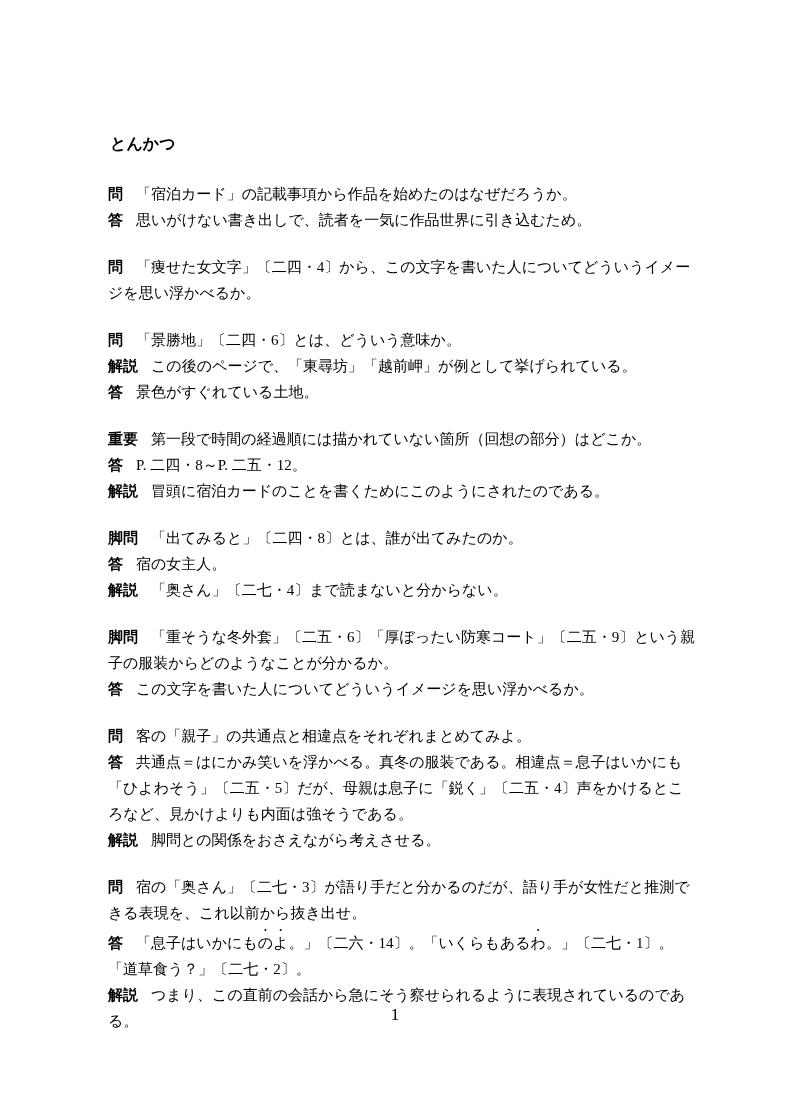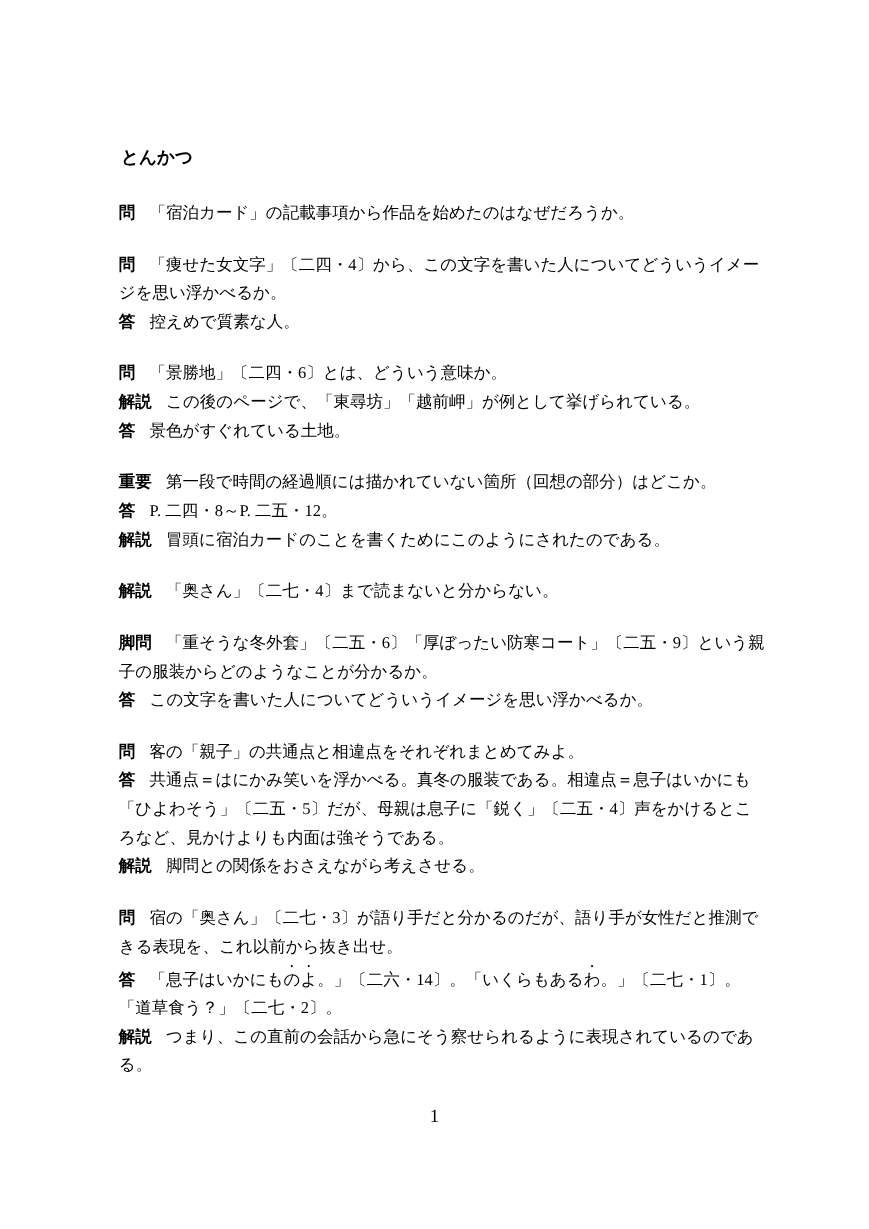--- a/index.html
+++ b/index.html
@@ -66,36 +66,38 @@
   }
 </style>
 </head>
 <body>
 
 <div class="page">
   <h1 class="doc-title">とんかつ</h1>
   <main class="qa-content">
       <section class="qa-block">
         <p class="qa-entry"><span class="qa-label">問</span><span>「宿泊カード」の記載事項から作品を始めたのはなぜだろうか。</span></p>
+        <p class="qa-entry"><span class="qa-label">答</span><span>思いがけない書き出しで、読者を一気に作品世界に引き込むため。</span></p>
       </section>
       <section class="qa-block">
         <p class="qa-entry"><span class="qa-label">問</span><span>「痩せた女文字」〔二四・4〕から、この文字を書いた人についてどういうイメージを思い浮かべるか。</span></p>
-        <p class="qa-entry"><span class="qa-label">答</span><span>控えめで質素な人。</span></p>
       </section>
       <section class="qa-block">
         <p class="qa-entry"><span class="qa-label">問</span><span>「景勝地」〔二四・6〕とは、どういう意味か。</span></p>
         <p class="qa-entry"><span class="qa-label">解説</span><span>この後のページで、「東尋坊」「越前岬」が例として挙げられている。</span></p>
         <p class="qa-entry"><span class="qa-label">答</span><span>景色がすぐれている土地。</span></p>
       </section>
       <section class="qa-block">
         <p class="qa-entry"><span class="qa-label">重要</span><span>第一段で時間の経過順には描かれていない箇所（回想の部分）はどこか。</span></p>
         <p class="qa-entry"><span class="qa-label">答</span><span>P. 二四・8～P. 二五・12。</span></p>
         <p class="qa-entry"><span class="qa-label">解説</span><span>冒頭に宿泊カードのことを書くためにこのようにされたのである。</span></p>
       </section>
       <section class="qa-block">
+        <p class="qa-entry"><span class="qa-label">脚問</span><span>「出てみると」〔二四・8〕とは、誰が出てみたのか。</span></p>
+        <p class="qa-entry"><span class="qa-label">答</span><span>宿の女主人。</span></p>
         <p class="qa-entry"><span class="qa-label">解説</span><span>「奥さん」〔二七・4〕まで読まないと分からない。</span></p>
       </section>
       <section class="qa-block">
         <p class="qa-entry"><span class="qa-label">脚問</span><span>「重そうな冬外套」〔二五・6〕「厚ぼったい防寒コート」〔二五・9〕という親子の服装からどのようなことが分かるか。</span></p>
         <p class="qa-entry"><span class="qa-label">答</span><span>この文字を書いた人についてどういうイメージを思い浮かべるか。</span></p>
       </section>
       <section class="qa-block">
         <p class="qa-entry"><span class="qa-label">問</span><span>客の「親子」の共通点と相違点をそれぞれまとめてみよ。</span></p>
         <p class="qa-entry"><span class="qa-label">答</span><span>共通点＝はにかみ笑いを浮かべる。真冬の服装である。相違点＝息子はいかにも「ひよわそう」〔二五・5〕だが、母親は息子に「鋭く」〔二五・4〕声をかけるところなど、見かけよりも内面は強そうである。</span></p>
         <p class="qa-entry"><span class="qa-label">解説</span><span>脚問との関係をおさえながら考えさせる。</span></p>

